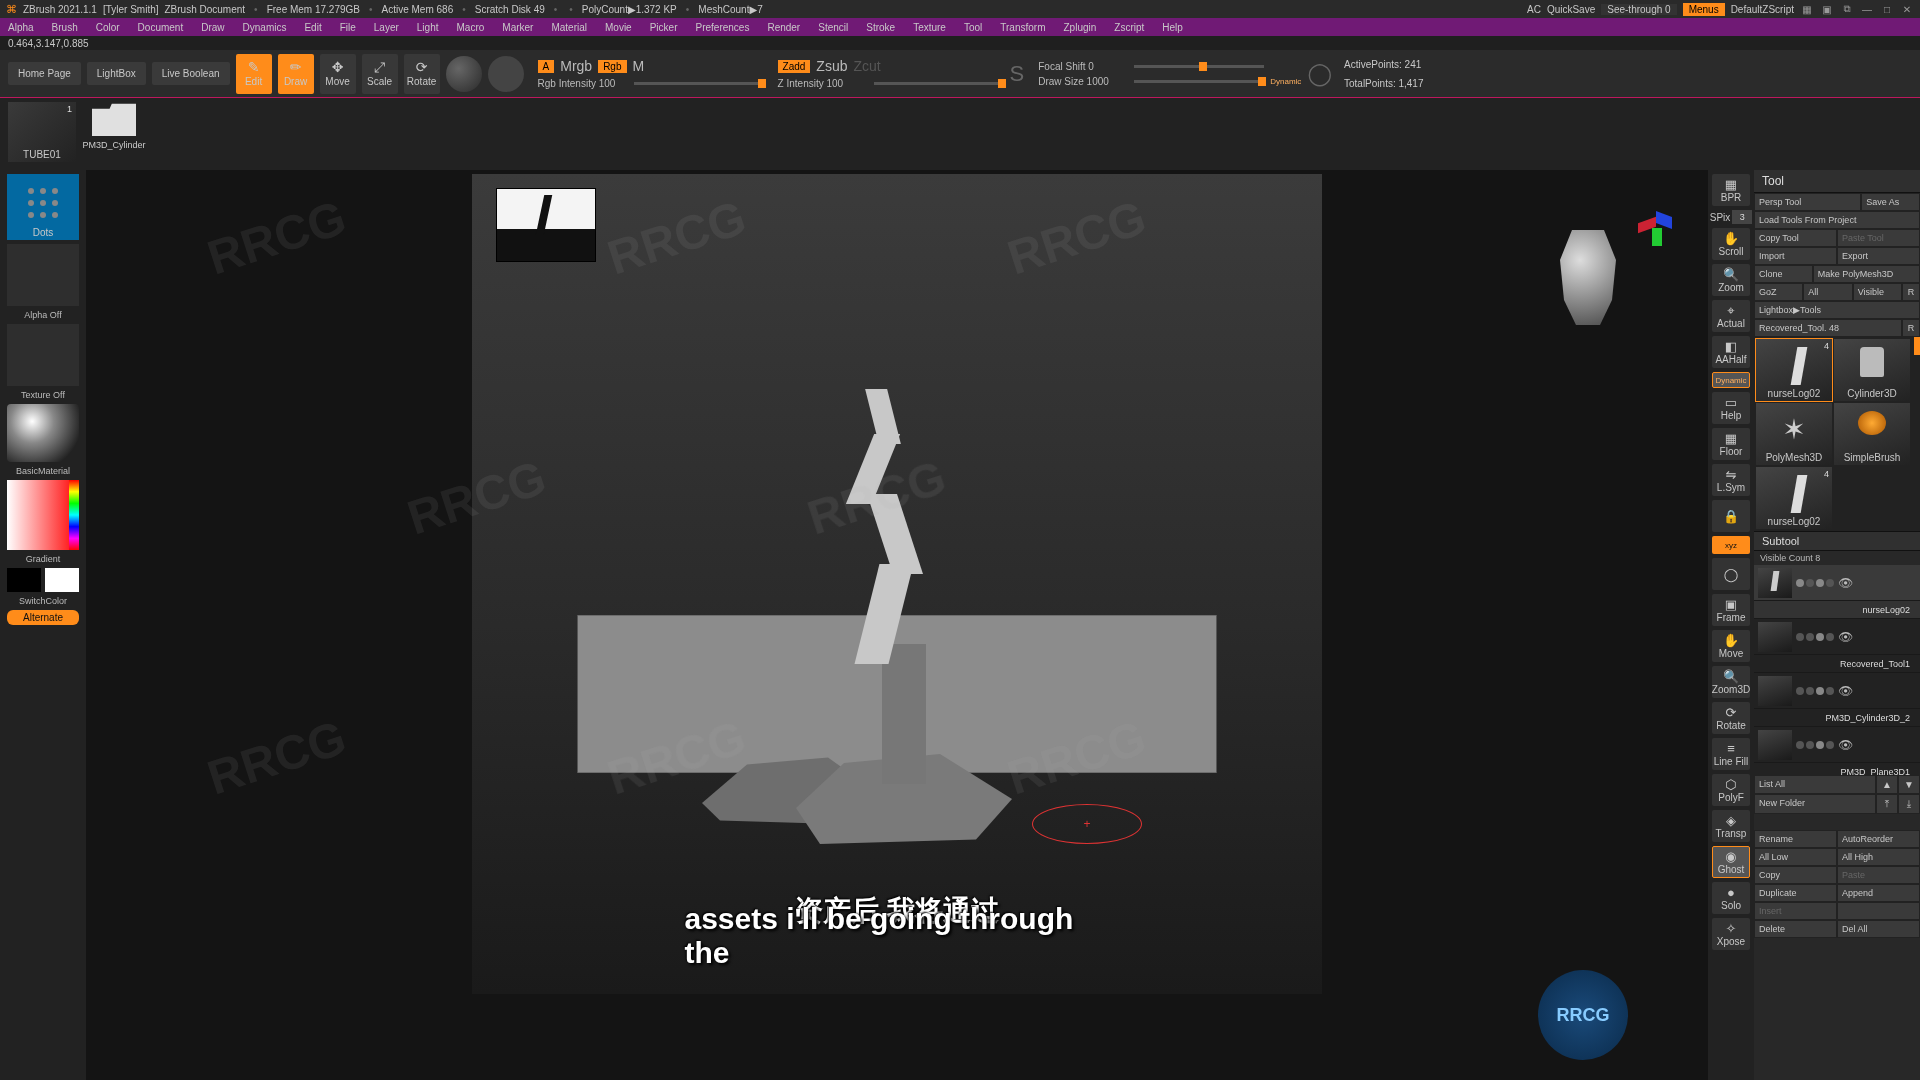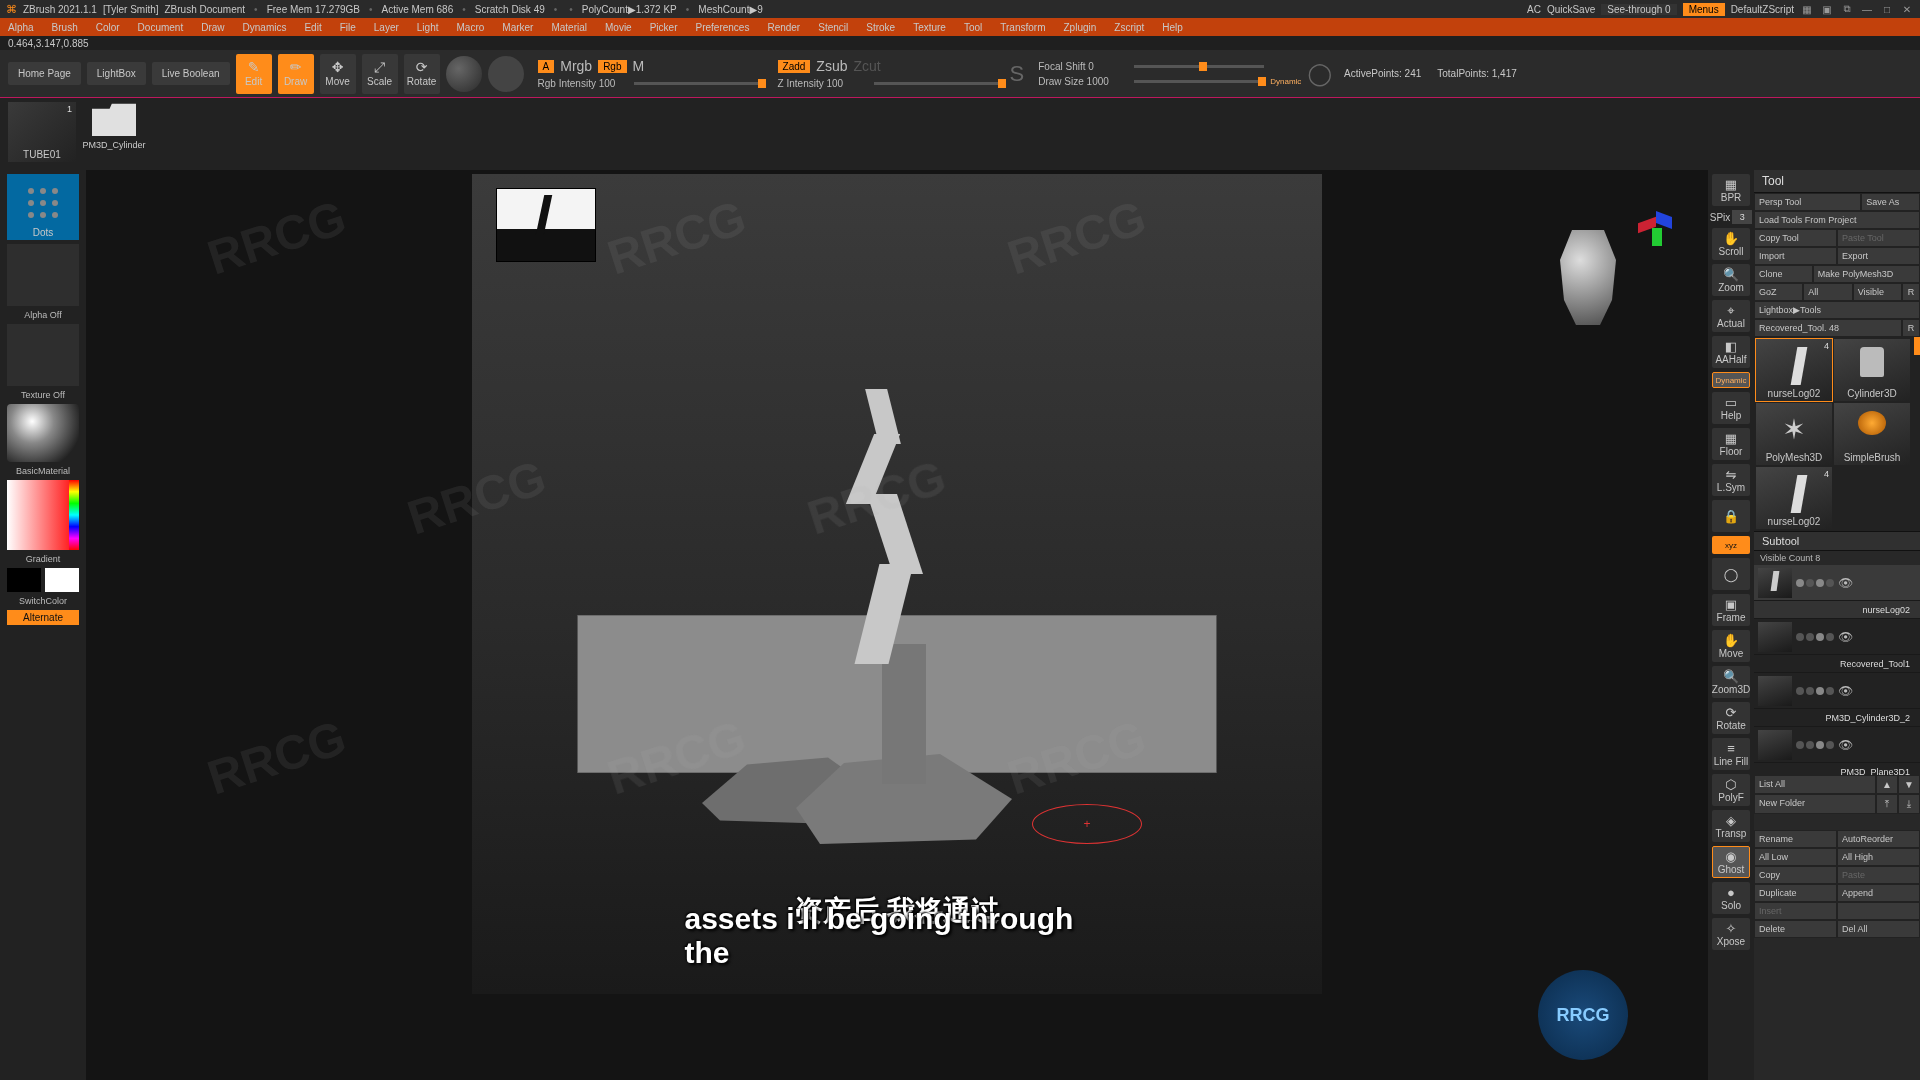--- a/index.html
+++ b/index.html
@@ -9,21 +9,21 @@
 #titlebar { height:18px; background:#2a2a2a; display:flex; align-items:center; padding:0 6px; gap:6px; font-size:10px; color:#bbb; }
 #titlebar .logo { font-size:11px; color:#ff8c1a; }
 #titlebar .sep { color:#666; margin:0 3px; }
 #titlebar .spacer { flex:1; }
 #titlebar .quicksave { color:#c8c8c8; }
 #titlebar .seethrough { color:#c8c8c8; background:#333; padding:0 6px; }
 #titlebar .menus-btn { background:#ff8c1a; color:#000; padding:1px 6px; }
 #titlebar .wc { width:14px; text-align:center; color:#999; }
 
 
-#menubar { height:18px; background:#c2410c; display:flex; align-items:center; padding:0 8px; gap:18px; font-size:10px; color:#bbb; }
+#menubar { height:18px; background:#701a75; display:flex; align-items:center; padding:0 8px; gap:18px; font-size:10px; color:#bbb; }
 #menubar span { cursor:pointer; }
 
 
 #statsline { height:14px; background:#1f1f1f; padding:0 8px; font-size:9px; color:#999; display:flex; align-items:center; }
 
 
 #topshelf { height:48px; background:#2b2b2b; display:flex; align-items:center; padding:0 8px; gap:6px; border-bottom:1px solid #be185d; }
 .shelf-btn { background:#3a3a3a; color:#c8c8c8; padding:6px 10px; font-size:10px; border-radius:2px; }
 .mode-btn { width:36px; height:40px; background:#383838; display:flex; flex-direction:column; align-items:center; justify-content:center; gap:2px; font-size:8px; color:#aaa; border-radius:2px; }
 .mode-btn.active { background:#ff8c1a; color:#222; }
@@ -32,21 +32,21 @@
 .circle-btn.filled { background:radial-gradient(circle at 35% 35%,#666,#2a2a2a); }
 .opt-block { display:flex; flex-direction:column; gap:4px; margin-left:8px; }
 .opt-row { display:flex; align-items:center; gap:6px; }
 .opt-tag { background:#ff8c1a; color:#000; padding:1px 5px; font-size:10px; }
 .opt-label { font-size:14px; color:#bbb; }
 .slider-wrap { display:flex; align-items:center; gap:6px; }
 .slider-wrap .lbl { font-size:10px; color:#bbb; min-width:90px; }
 .slider-wrap .bar { width:130px; height:3px; background:#555; position:relative; }
 .slider-wrap .bar .knob { position:absolute; right:-2px; top:-3px; width:8px; height:9px; background:#ff8c1a; }
 .side-icon { font-size:22px; color:#666; }
-.topinfo { display:flex; flex-direction:row; font-size:10px; color:#aaa; gap:16px; margin-left:6px;justify-content:space-between; }
+.topinfo { display:flex; flex-direction:column; font-size:10px; color:#aaa; gap:8px; margin-left:6px;justify-content:space-between; }
 
 
 #picker-row { height:72px; background:#222; display:flex; align-items:flex-start; padding:4px 8px; gap:6px; }
 .brush-tile { width:68px; height:60px; background:linear-gradient(135deg,#3a3a3a,#222); position:relative; display:flex; align-items:flex-end; justify-content:center; font-size:8px; color:#ccc; padding-bottom:2px; }
 .brush-tile .num { position:absolute; top:2px; right:4px; font-size:9px; color:#ddd; }
 .folder-tile { width:64px; height:56px; display:flex; flex-direction:column; align-items:center; justify-content:flex-start; gap:4px; }
 .folder-tile .folder { width:44px; height:34px; background:#e0e0e0; clip-path: polygon(0 20%, 40% 20%, 45% 5%, 100% 5%, 100% 100%, 0 100%); }
 
 
 #main-area { display:flex; height:calc(1080px - 18px - 18px - 14px - 48px - 72px); }
@@ -56,21 +56,21 @@
 .tray-slot { width:72px; height:66px; background:#0369a1; display:flex; flex-direction:column; align-items:center; justify-content:flex-end; font-size:9px; color:#bbb; padding-bottom:2px; position:relative; }
 .dots-grid { position:absolute; top:14px; display:grid; grid-template-columns:repeat(3,6px); gap:6px; }
 .dots-grid span { width:6px; height:6px; border-radius:50%; background:#888; }
 .alpha-off { width:72px; height:62px; background:#2e2e2e; }
 .texture-off { width:72px; height:62px; background:#2e2e2e; }
 .material-ball { width:72px; height:58px; background:radial-gradient(circle at 35% 30%, #fff, #888 35%, #222 80%); border-radius:4px; }
 .color-picker { width:72px; height:70px; background:linear-gradient(to right,#fff,#f00); position:relative; }
 .color-picker .hue { position:absolute; right:0; top:0; width:10px; height:100%; background:linear-gradient(#f00,#ff0,#0f0,#0ff,#00f,#f0f,#f00); }
 .switch-row { width:72px; display:flex; gap:4px; }
 .switch-row .sw { width:34px; height:24px; }
-.alt-btn { width:72px; background:#ff8c1a; color:#111; text-align:center; padding:2px; font-size:10px; }
+.alt-btn { width:72px; background:#ff8c1a; color:#111; text-align:center; padding:2px; font-size:10px;border-radius:6px; }
 .tray-label { font-size:9px; color:#bbb; text-align:center; width:72px; }
 
 
 #canvas-wrap { flex:1; background:#141414; position:relative; display:flex; justify-content:center; align-items:flex-start; }
 #canvas { margin-top:4px; width:850px; height:820px; background:linear-gradient(180deg,#3b3b3b 0%,#2a2a2a 55%,#1a1a1a 100%); position:relative; overflow:hidden; }
 #thumb { position:absolute; top:14px; left:24px; width:100px; height:74px; background:linear-gradient(180deg,#f4f4f4 55%,#111 55%); border:1px solid #000; }
 #thumb::after { content:""; position:absolute; left:44%; top:8%; width:8px; height:40px; background:#111; transform:skewX(-12deg); }
 
 
 .ground { position:absolute; bottom:120px; left:50%; transform:translateX(-50%) rotateX(64deg); width:640px; height:360px; background:#8c8c8c; border:1px solid #555; }
@@ -158,21 +158,21 @@
   <span class="sep">•</span>
     <span>Free Mem 17.279GB</span>
   <span class="sep">•</span>
     <span>Active Mem 686</span>
   <span class="sep">•</span>
     <span>Scratch Disk 49</span>
   <span class="sep">•</span>
     <span class="sep">•</span>
     <span>PolyCount▶1.372 KP</span>
   <span class="sep">•</span>
-    <span>MeshCount▶9</span>
+    <span>MeshCount▶7</span>
   <span class="spacer"></span>
   <span>AC</span>
   <span class="quicksave">QuickSave</span>
   <span class="seethrough">See-through  0</span>
   <span class="menus-btn">Menus</span>
   <span>DefaultZScript</span>
   <span class="wc">▦</span>
   <span class="wc">▣</span>
   <span class="wc">⧉</span>
   <span class="wc">—</span>

